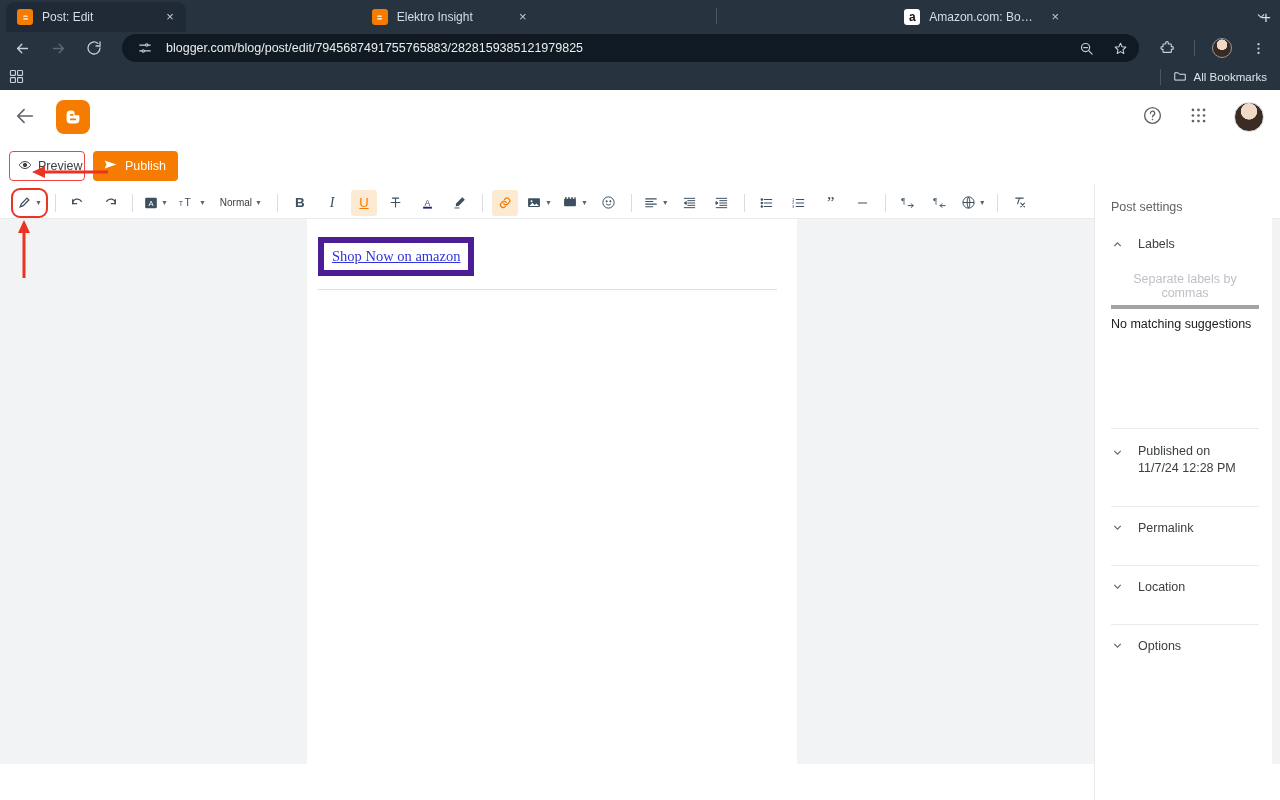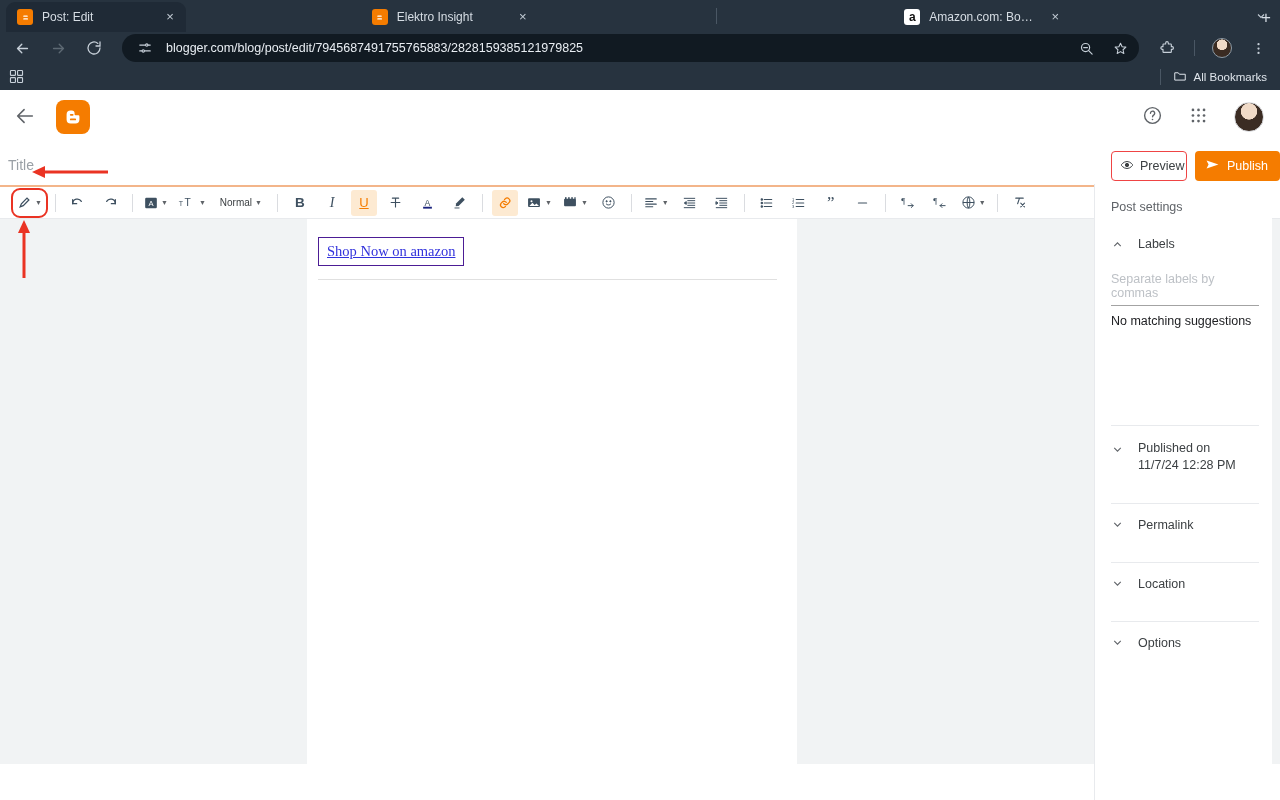--- a/index.html
+++ b/index.html
@@ -173,21 +173,21 @@
   
   .main {
     display: flex; height: 545px; background: #fff;
   }
   .gutter-left { width: 307px; background: #f1f3f4; }
   .canvas {
     width: 490px; background: #ffffff; padding: 18px 20px 0 11px;
   }
   .gutter-right { flex: 1 1 auto; background: #f1f3f4; }
   .link-box {
-    display: inline-block; border: 1px solid #4c1d95;
+    display: inline-block; border: 6px solid #4c1d95;
     padding: 4px 8px 5px 8px;
   }
   .link-box a {
     font-family: "Liberation Serif", serif; font-size: 14.5px;
     color: #3232dc; text-decoration: underline;
   }
   .content-rule { height: 1px; background: #e0e0e0; margin-top: 13px; }
 
   
   .sidebar {
@@ -195,22 +195,22 @@
     width: 178px; height: 616px; background: #fff;
     border-left: 1px solid #e8eaed; padding: 16px 13px 0 16px;
   }
   .ps-title { font-size: 12.5px; color: #5f6368; margin-bottom: 18px; }
   .ps-section {
     display: flex; align-items: center; gap: 14px;
     height: 24px; color: #3c4043; font-size: 12.5px;
   }
   .ps-chev { width: 13px; height: 13px; color: #5f6368; flex: 0 0 13px; }
   .label-input {
-    margin-top: 16px; border-bottom: 1px solid #a3a3a3;
-    padding-bottom: 5px; font-size: 12.5px; color: #bdc1c6;
+    margin-top: 16px; border-bottom: 4px solid #a3a3a3;
+    padding-bottom: 5px; font-size: 12.5px; color: #bdc1c6; text-align: center;
   }
   .no-match { margin-top: 8px; font-size: 12.5px; color: #202124; }
   .ps-divider { height: 1px; background: #e8eaed; margin: 16px 0 0 0; }
   .ps-row {
     display: flex; align-items: flex-start; gap: 14px;
     padding: 14px 0 14px 0; font-size: 12.5px; color: #3c4043;
   }
   .ps-row .two-line { line-height: 1.33; }
 
   
@@ -365,23 +365,20 @@
           <circle cx="5" cy="19" r="1.7"></circle>
           <circle cx="12" cy="19" r="1.7"></circle>
           <circle cx="19" cy="19" r="1.7"></circle>
         </svg>
     </span>
     <span class="avatar-lg"></span>
   </div>
 </div>
 
 <div class="title-row">
-  <div class="title-field">
-    <span class="ph">Title</span>
-  </div>
   <div class="title-actions">
     <div class="preview-group">
       <div class="preview-btn">
         <span>
           <svg width="14" height="14" viewBox="0 0 24 24" fill="none" stroke="#3c4043" stroke-width="1.7">
               <path d="M2 12s3.8-6 10-6 10 6 10 6-3.8 6-10 6S2 12 2 12z"></path>
               <circle cx="12" cy="12" r="2.8" fill="#3c4043"></circle>
             </svg>
         </span>
         <span>Preview</span>

